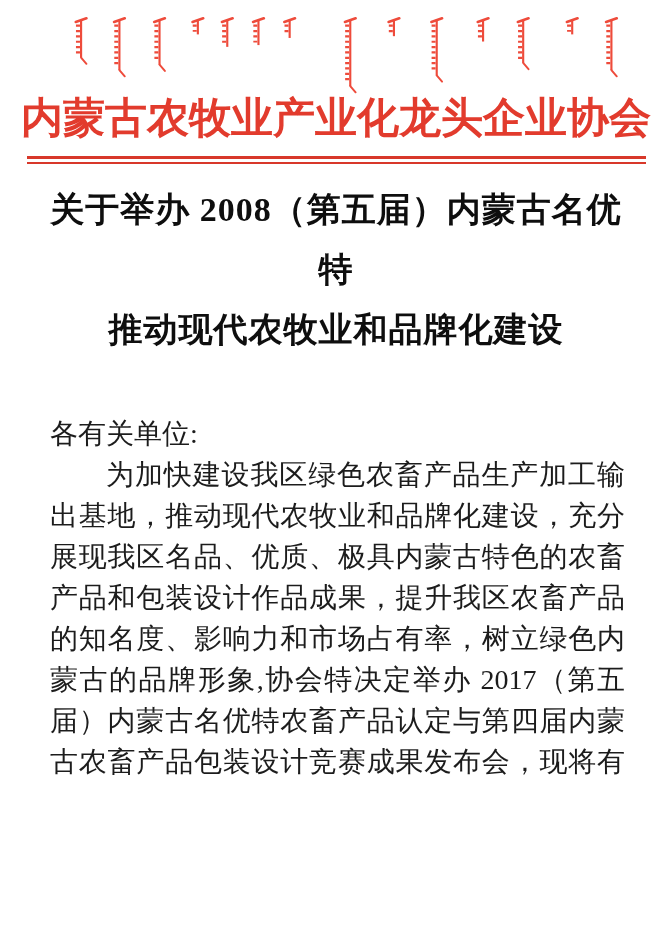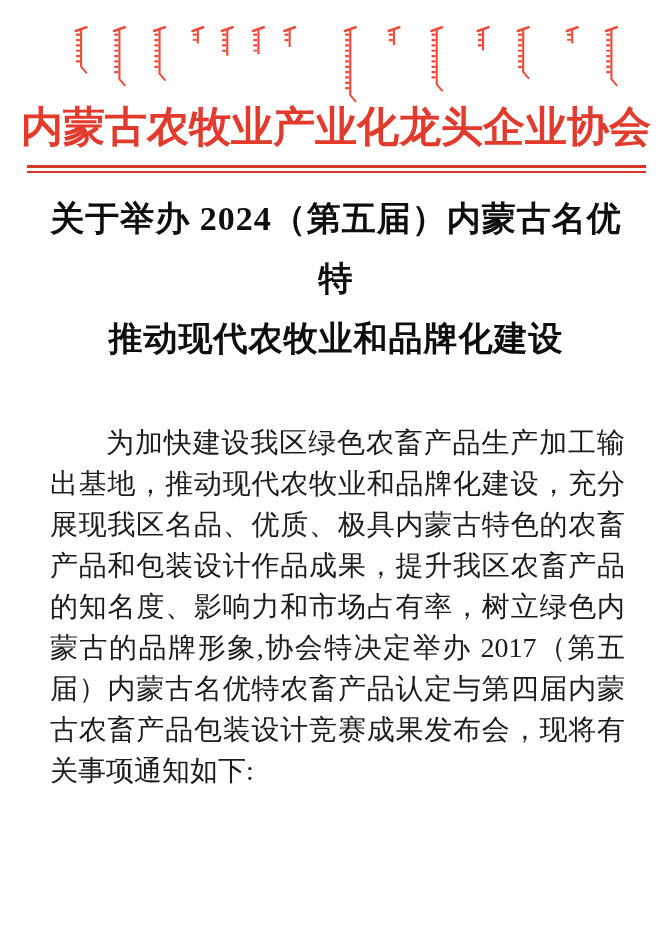--- a/index.html
+++ b/index.html
@@ -1,20 +1,20 @@
 <!DOCTYPE html>
 <html><head>
 <meta charset="utf-8">
 <style>
   html, body { margin: 0; padding: 0; background: #ffffff; }
   .page {
     position: relative;
     width: 672px;
     height: 781px;
-    margin: 16px auto;
+    margin: 7px auto;
     background: #ffffff;
     overflow: hidden;
     box-sizing: border-box;
     font-family: "Liberation Serif", serif;
     color: #1c1c1c;
   }
   
   .masthead { padding-top: 6px; }
   .mong-svg { display: block; margin: 0 auto; width: 672px; height: 82px; }
   .org-name {
@@ -110,22 +110,23 @@
         <line x1="639" y1="10" x2="651" y2="6" stroke="#ee4b3b" stroke-width="3" stroke-linecap="round"></line>
         <line x1="645" y1="8" x2="645" y2="64" stroke="#ee4b3b" stroke-width="2.4"></line>
         <line x1="641.5" y1="13" x2="641.5" y2="61" stroke="#ee4b3b" stroke-width="4.5" stroke-dasharray="2.5,3.5"></line>
         <line x1="645" y1="64" x2="651" y2="71" stroke="#ee4b3b" stroke-width="2.2" stroke-linecap="round"></line>
       </svg>
     <div class="org-name">内蒙古农牧业产业化龙头企业协会</div>
     <div class="red-rule"></div>
   </header>
 
   <div class="doc-title">
-    <div>关于举办 2024（第五届）内蒙古名优特</div>
+    <div>关于举办 2008（第五届）内蒙古名优特</div>
     <div>推动现代农牧业和品牌化建设</div>
   </div>
 
   <main class="doc-body">
+    <p>各有关单位:</p>
     <p class="indent">为加快建设我区绿色农畜产品生产加工输出基地，推动现代农牧业和品牌化建设，充分展现我区名品、优质、极具内蒙古特色的农畜产品和包装设计作品成果，提升我区农畜产品的知名度、影响力和市场占有率，树立绿色内蒙古的品牌形象,协会特决定举办 2017（第五届）内蒙古名优特农畜产品认定与第四届内蒙古农畜产品包装设计竞赛成果发布会，现将有关事项通知如下:</p>
 
   </main>
 
 </div>
 
 </body></html>

